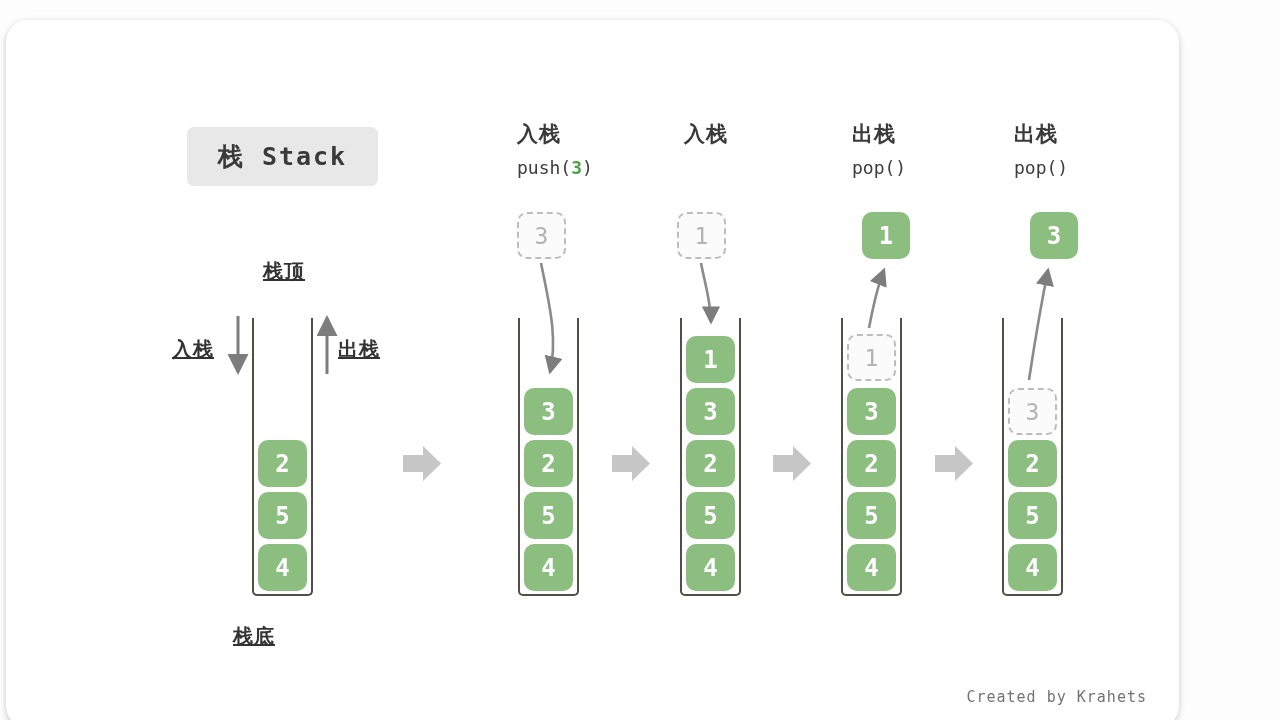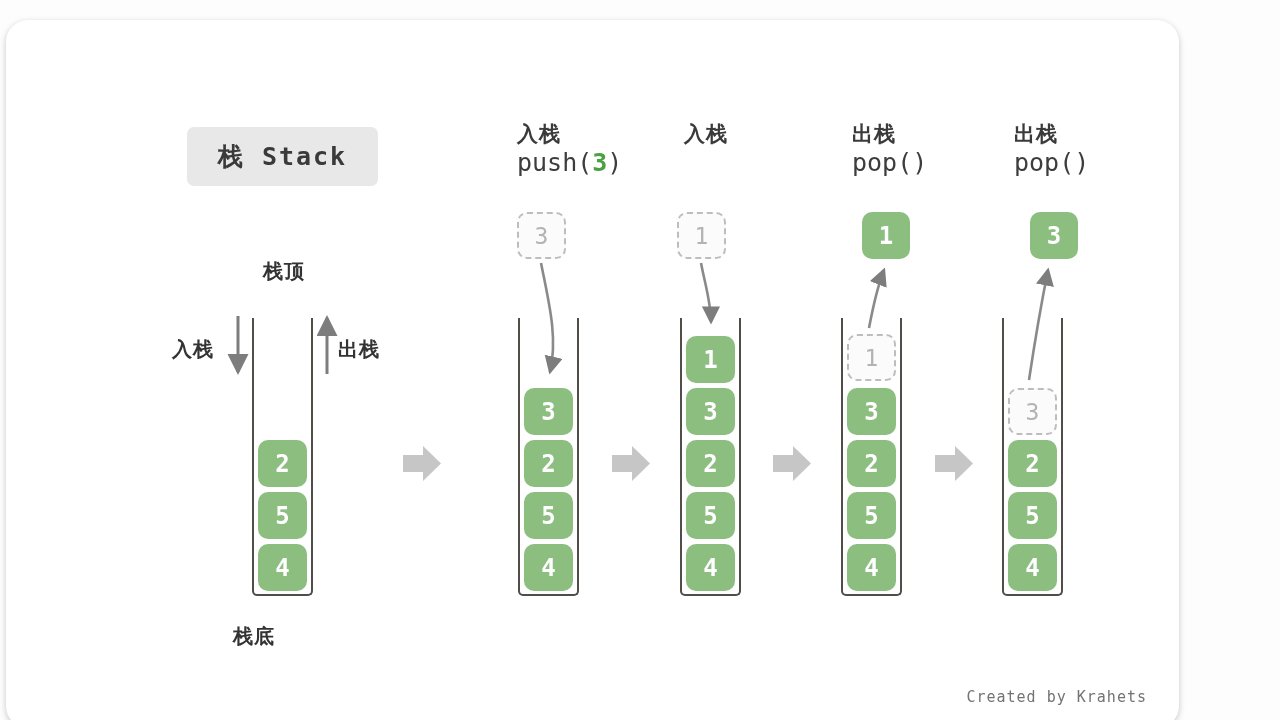--- a/index.html
+++ b/index.html
@@ -8,25 +8,25 @@
     border-radius:22px;box-shadow:0 2px 6px rgba(0,0,0,.22);}
   .abs{position:absolute;}
   
   .title-box{left:181px;top:107px;width:191px;height:59px;background:#e8e8e8;border-radius:7px;
     display:flex;align-items:center;justify-content:center;}
   .title-box span{font-family:"DejaVu Sans Mono","Liberation Mono",monospace;font-size:25px;
     font-weight:600;color:#3a3a3a;letter-spacing:2px;}
   
   .op-header{top:100px;width:160px;}
   .op-name{font-size:21px;font-weight:bold;color:#3a3a3a;letter-spacing:1px;}
-  .op-code{font-family:"DejaVu Sans Mono","Liberation Mono",monospace;
-    font-size:25px;color:#3d3d3d;}
+  .op-code{margin-top:9px;font-family:"DejaVu Sans Mono","Liberation Mono",monospace;
+    font-size:18px;color:#3d3d3d;}
   .op-code .arg{color:var(--code-green);font-weight:bold;}
   
-  .zh-label{font-size:20px;font-weight:bold;color:#333333;letter-spacing:1px;}
+  .zh-label{font-size:20px;font-weight:bold;color:#333333;letter-spacing:1px;text-decoration:underline;}
   
   .stack{width:61px;height:278px;border-left:2px solid #514e49;border-right:2px solid #514e49;
     border-bottom:2px solid #514e49;border-radius:0 0 5px 5px;box-sizing:border-box;}
   
   .block{width:49px;height:47px;border-radius:10px;background:var(--block-green);
     display:flex;align-items:center;justify-content:center;
     font-family:"DejaVu Sans Mono","Liberation Mono",monospace;
     font-size:24px;font-weight:bold;color:#ffffff;z-index:2;}
   .ghost{background:#fbfbfb;border:2px dashed #bdbdbd;box-sizing:border-box;color:#b3b3b3;
     font-weight:normal;font-size:23px;}

